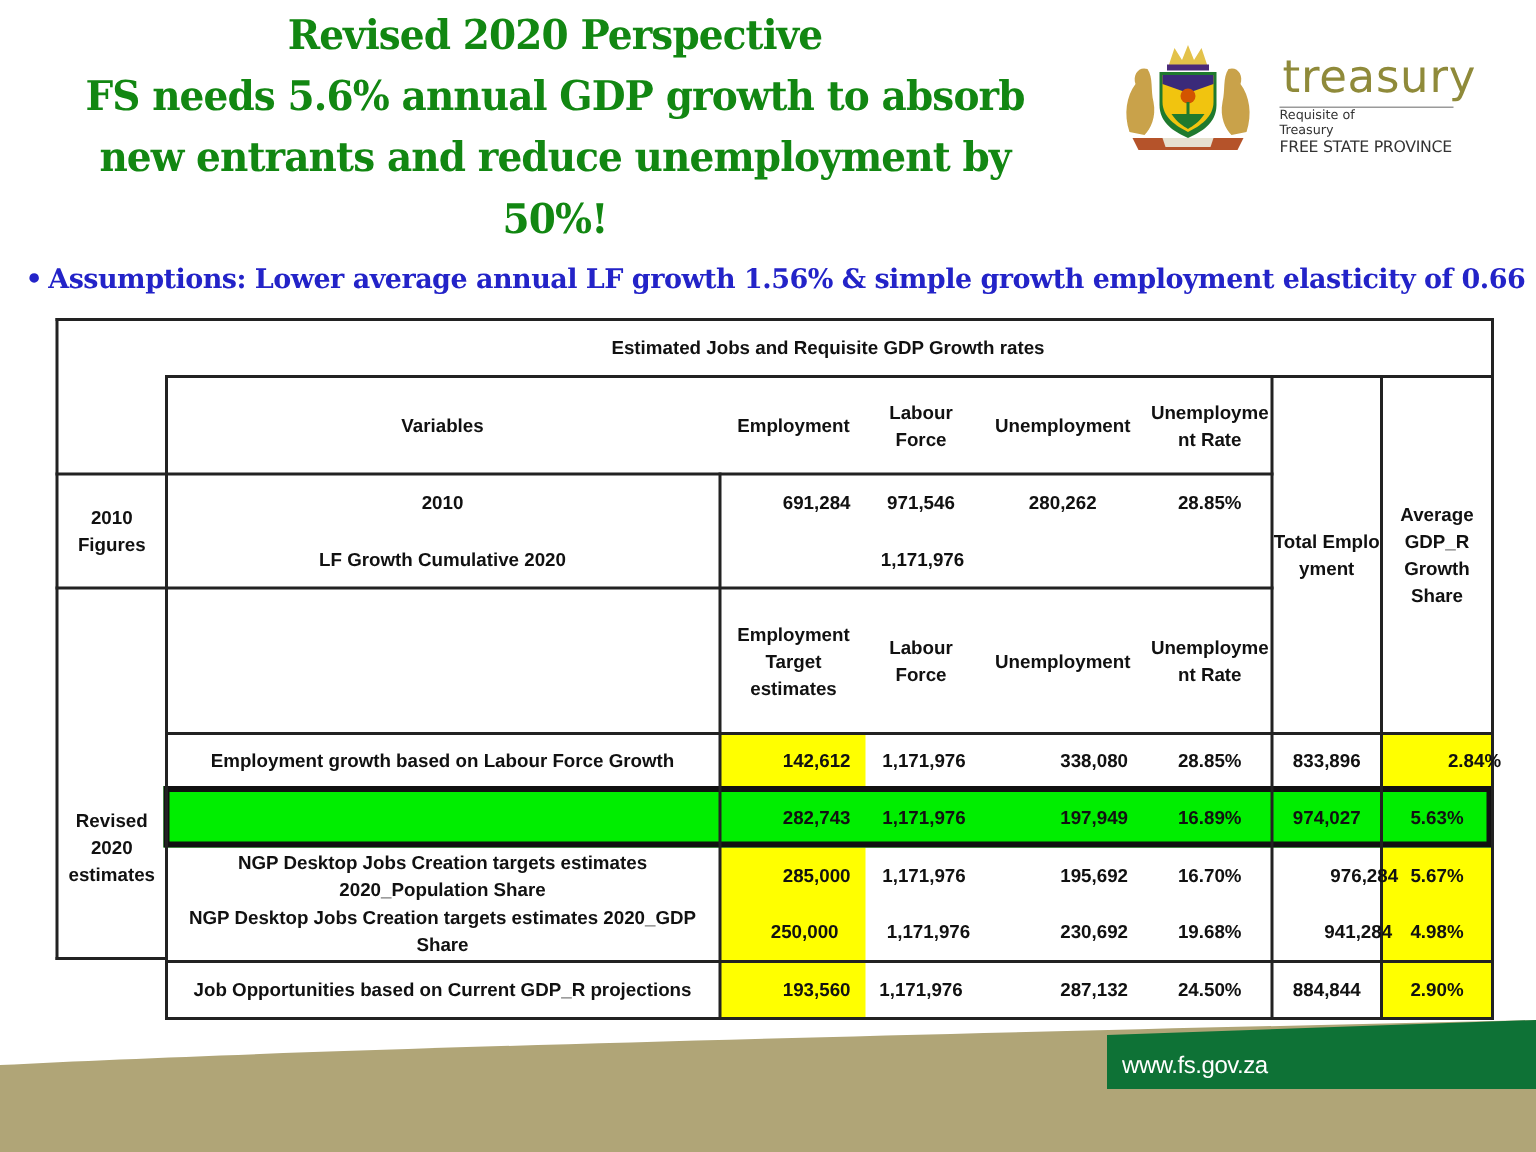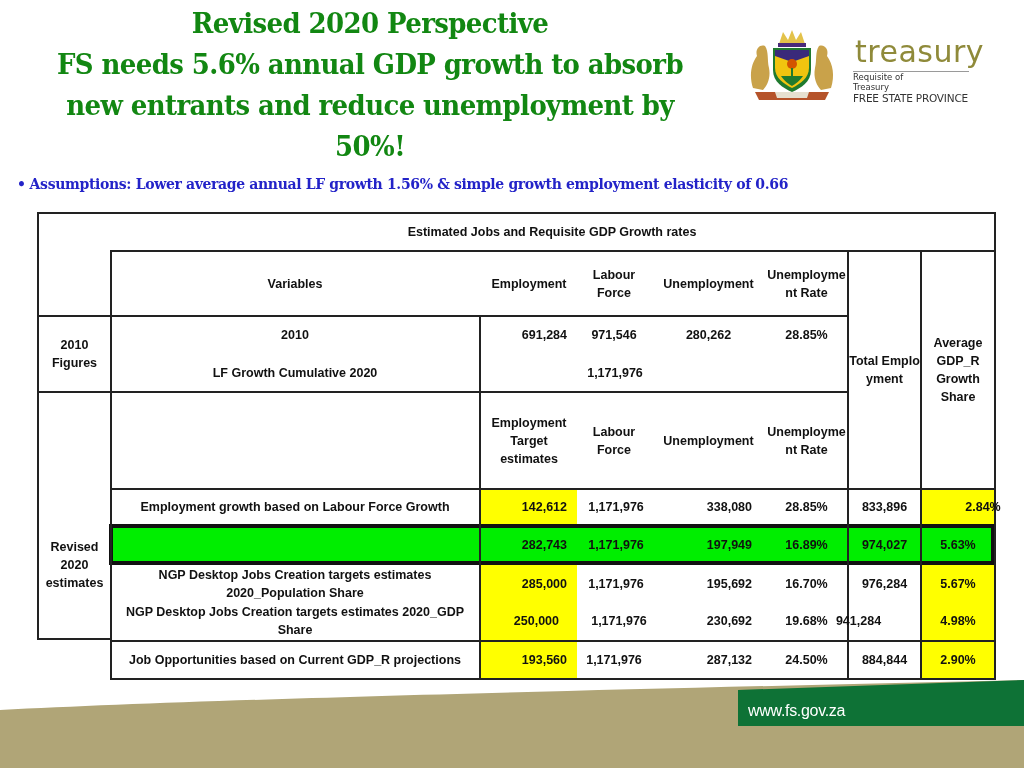--- a/index.html
+++ b/index.html
@@ -35,21 +35,21 @@
     }
     .brand-prov {
       position: absolute; left: 108px; top: 66px; color: #333;
       font-size: 10.5px; font-family: "DejaVu Sans", sans-serif; letter-spacing: -0.2px;
     }
 
     
     .assumption {
       position: absolute; left: 17px; top: 176px; color: #2323c8;
       font-family: "DejaVu Serif", "Liberation Serif", serif; font-weight: bold;
-      font-size: 14px; white-space: nowrap; letter-spacing: -0.35px;
+      font-size: 18px; white-space: nowrap; letter-spacing: -0.35px;
     }
     .assumption .bullet { margin-right: 4px; }
 
     
     .tbl { position: absolute; left: 0; top: 0; width: 1024px; height: 768px; text-decoration: underline; }
     .cell {
       position: absolute; box-sizing: border-box;
       display: flex; align-items: center; justify-content: center; text-align: center;
       font-family: "Liberation Sans", sans-serif; font-weight: bold;
       font-size: 12.5px; line-height: 18px; color: #111;
@@ -177,29 +177,29 @@
   <div class="cell right" style="left:651px;top:527px;width:115px;height:35px;padding-right:14px;">197,949</div>
   <div class="cell" style="left:766px;top:527px;width:81px;height:35px;">16.89%</div>
   <div class="cell" style="left:849px;top:527px;width:71px;height:35px;">974,027</div>
   <div class="cell" style="left:922px;top:527px;width:72px;height:35px;">5.63%</div>
 
   <div class="cell" style="left:112px;top:565px;width:366px;height:37px;line-height:18px;padding:0 26px;">NGP Desktop Jobs Creation targets estimates 2020_Population Share</div>
   <div class="cell right" style="left:481px;top:565px;width:96px;height:37px;">285,000</div>
   <div class="cell" style="left:577px;top:565px;width:78px;height:37px;">1,171,976</div>
   <div class="cell right" style="left:651px;top:565px;width:115px;height:37px;padding-right:14px;">195,692</div>
   <div class="cell" style="left:766px;top:565px;width:81px;height:37px;">16.70%</div>
-  <div class="cell" style="left:849px;top:565px;width:71px;height:37px;">976,284</div>
+  <div class="cell" style="left:874px;top:565px;width:71px;height:37px;">976,284</div>
   <div class="cell" style="left:922px;top:565px;width:72px;height:37px;">5.67%</div>
 
   <div class="cell" style="left:112px;top:602px;width:366px;height:38px;line-height:18px;padding:0 1px;">NGP Desktop Jobs Creation targets estimates 2020_GDP Share</div>
   <div class="cell right" style="left:481px;top:602px;width:72px;height:38px;margin-left:16px;">250,000</div>
   <div class="cell" style="left:580px;top:602px;width:78px;height:38px;">1,171,976</div>
   <div class="cell right" style="left:651px;top:602px;width:115px;height:38px;padding-right:14px;">230,692</div>
   <div class="cell" style="left:766px;top:602px;width:81px;height:38px;">19.68%</div>
-  <div class="cell" style="left:822px;top:602px;width:73px;height:38px;">941,284</div>
+  <div class="cell" style="left:869px;top:602px;width:73px;height:38px;">941,284</div>
   <div class="cell" style="left:922px;top:602px;width:72px;height:38px;">4.98%</div>
 
   <div class="cell" style="left:112px;top:642px;width:366px;height:36px;">Job Opportunities based on Current GDP_R projections</div>
   <div class="cell right" style="left:481px;top:642px;width:96px;height:36px;">193,560</div>
   <div class="cell" style="left:575px;top:642px;width:78px;height:36px;">1,171,976</div>
   <div class="cell right" style="left:651px;top:642px;width:115px;height:36px;padding-right:14px;">287,132</div>
   <div class="cell" style="left:766px;top:642px;width:81px;height:36px;">24.50%</div>
   <div class="cell" style="left:849px;top:642px;width:71px;height:36px;">884,844</div>
   <div class="cell" style="left:922px;top:642px;width:72px;height:36px;">2.90%</div>
 </div>

